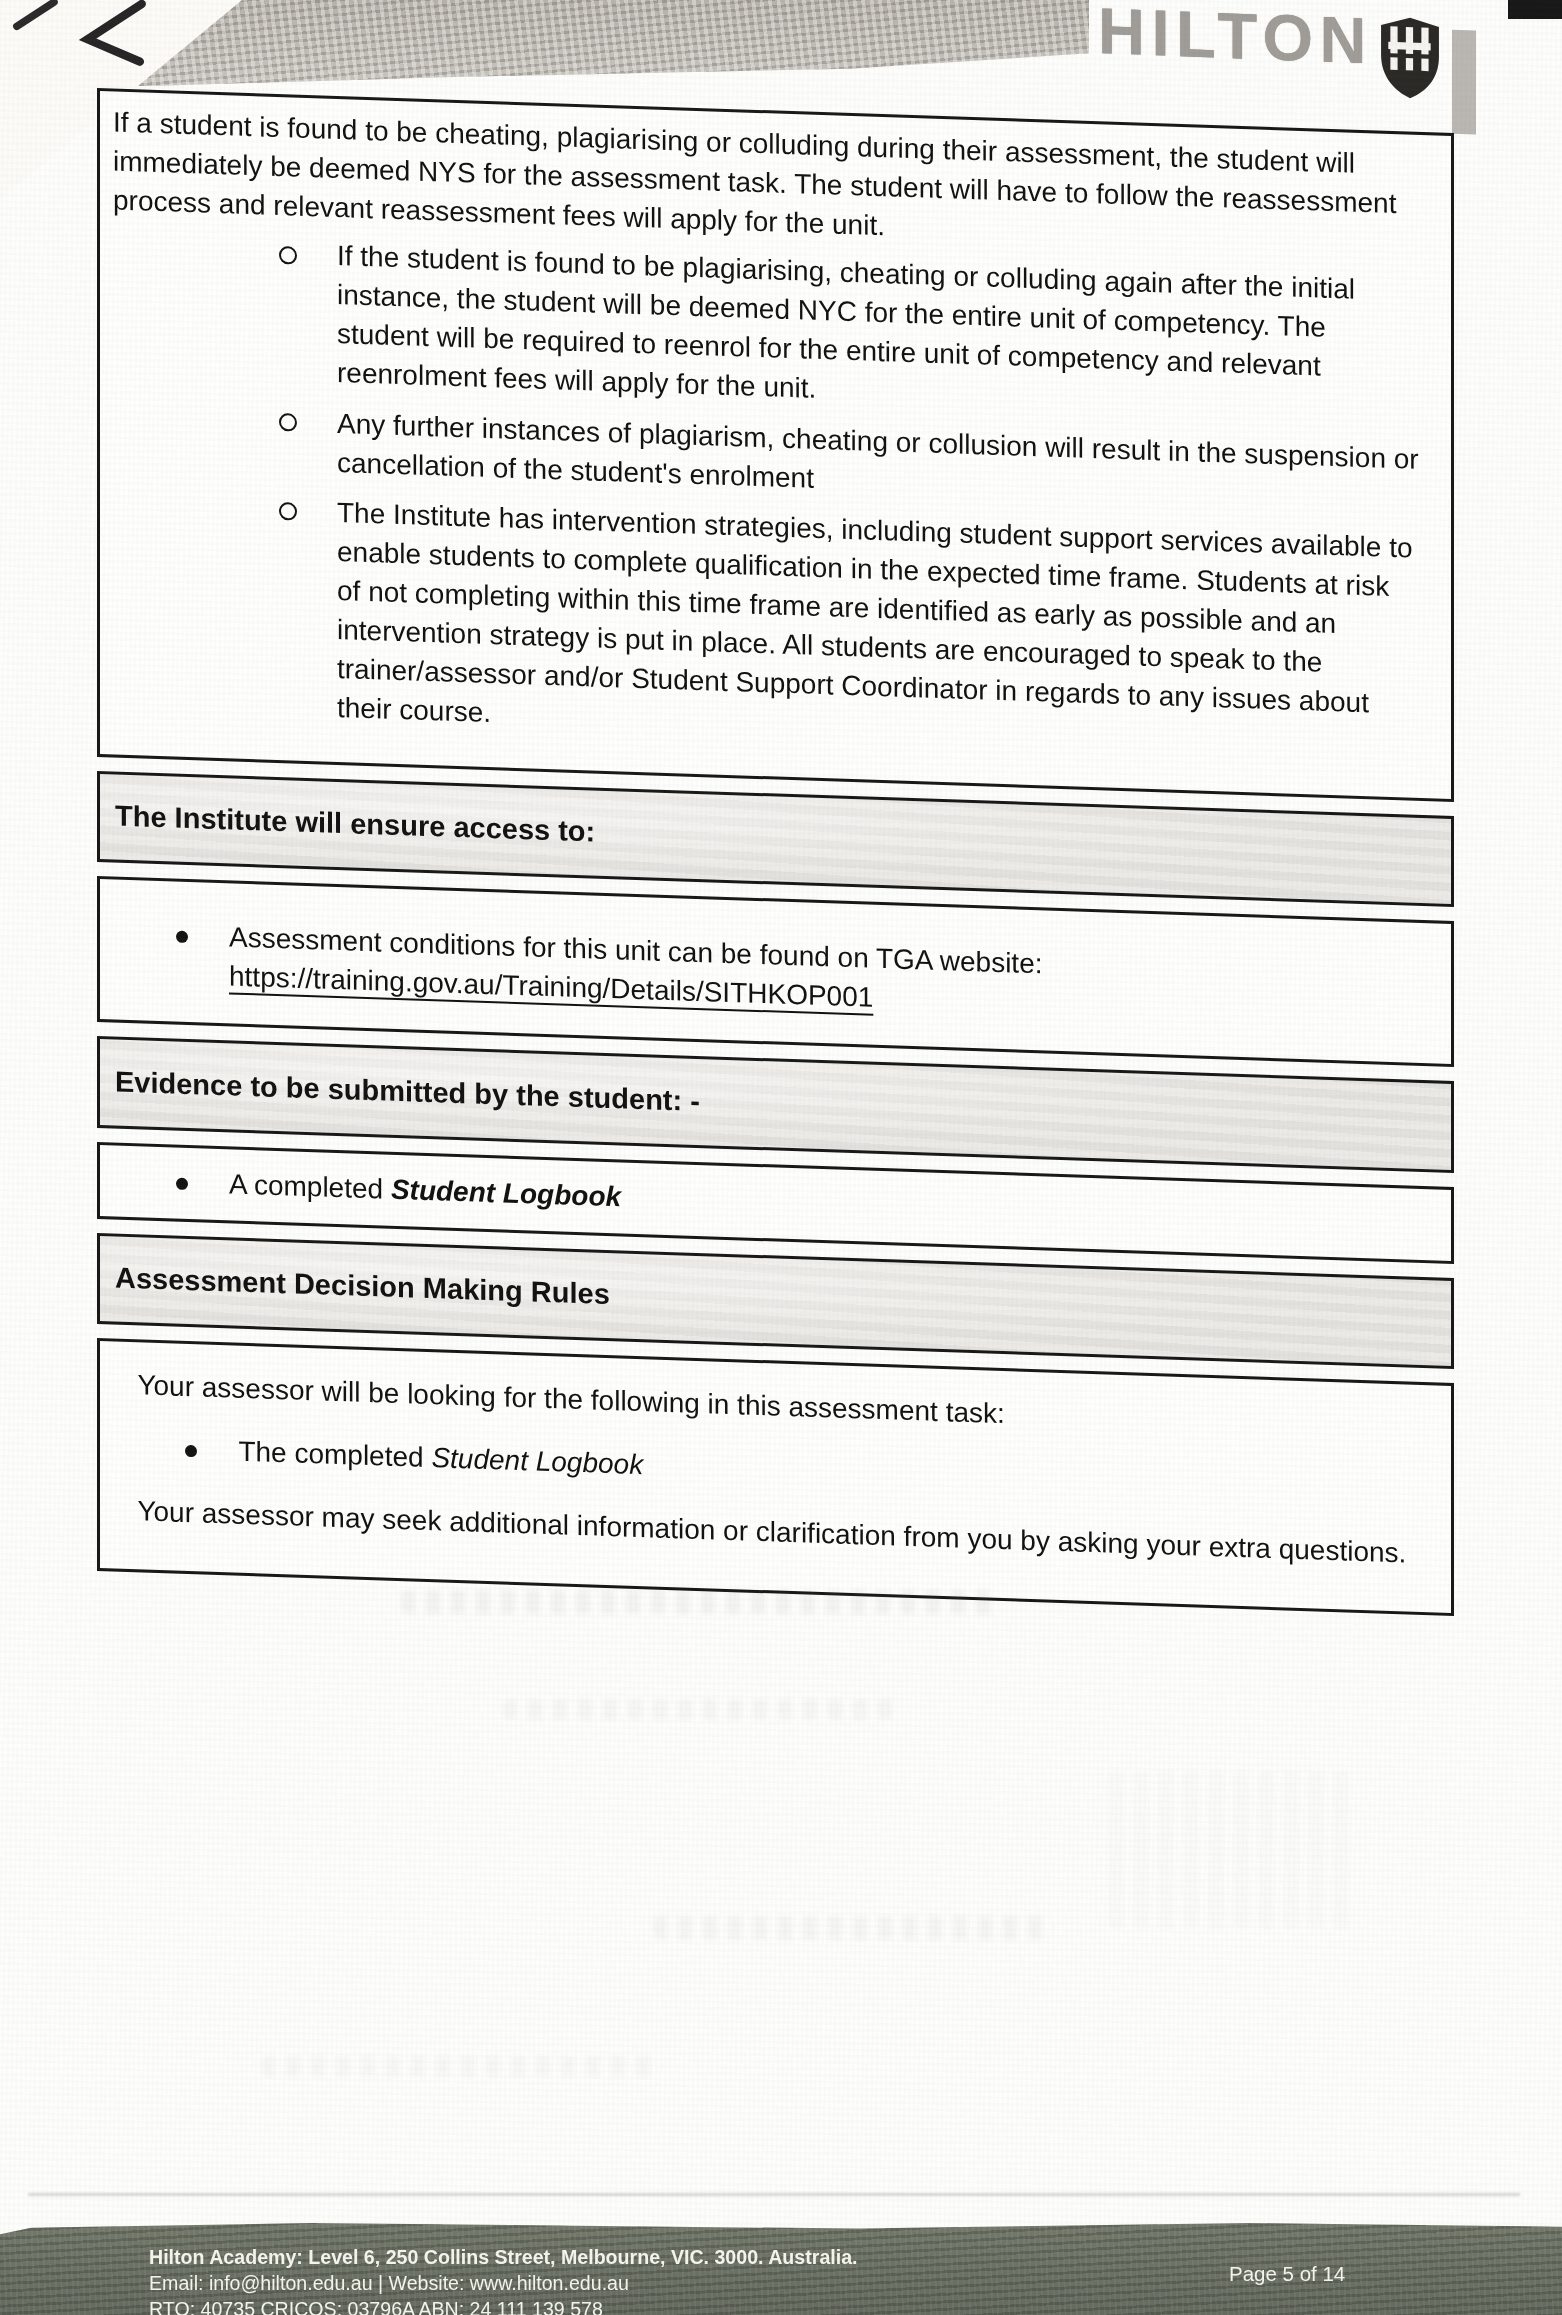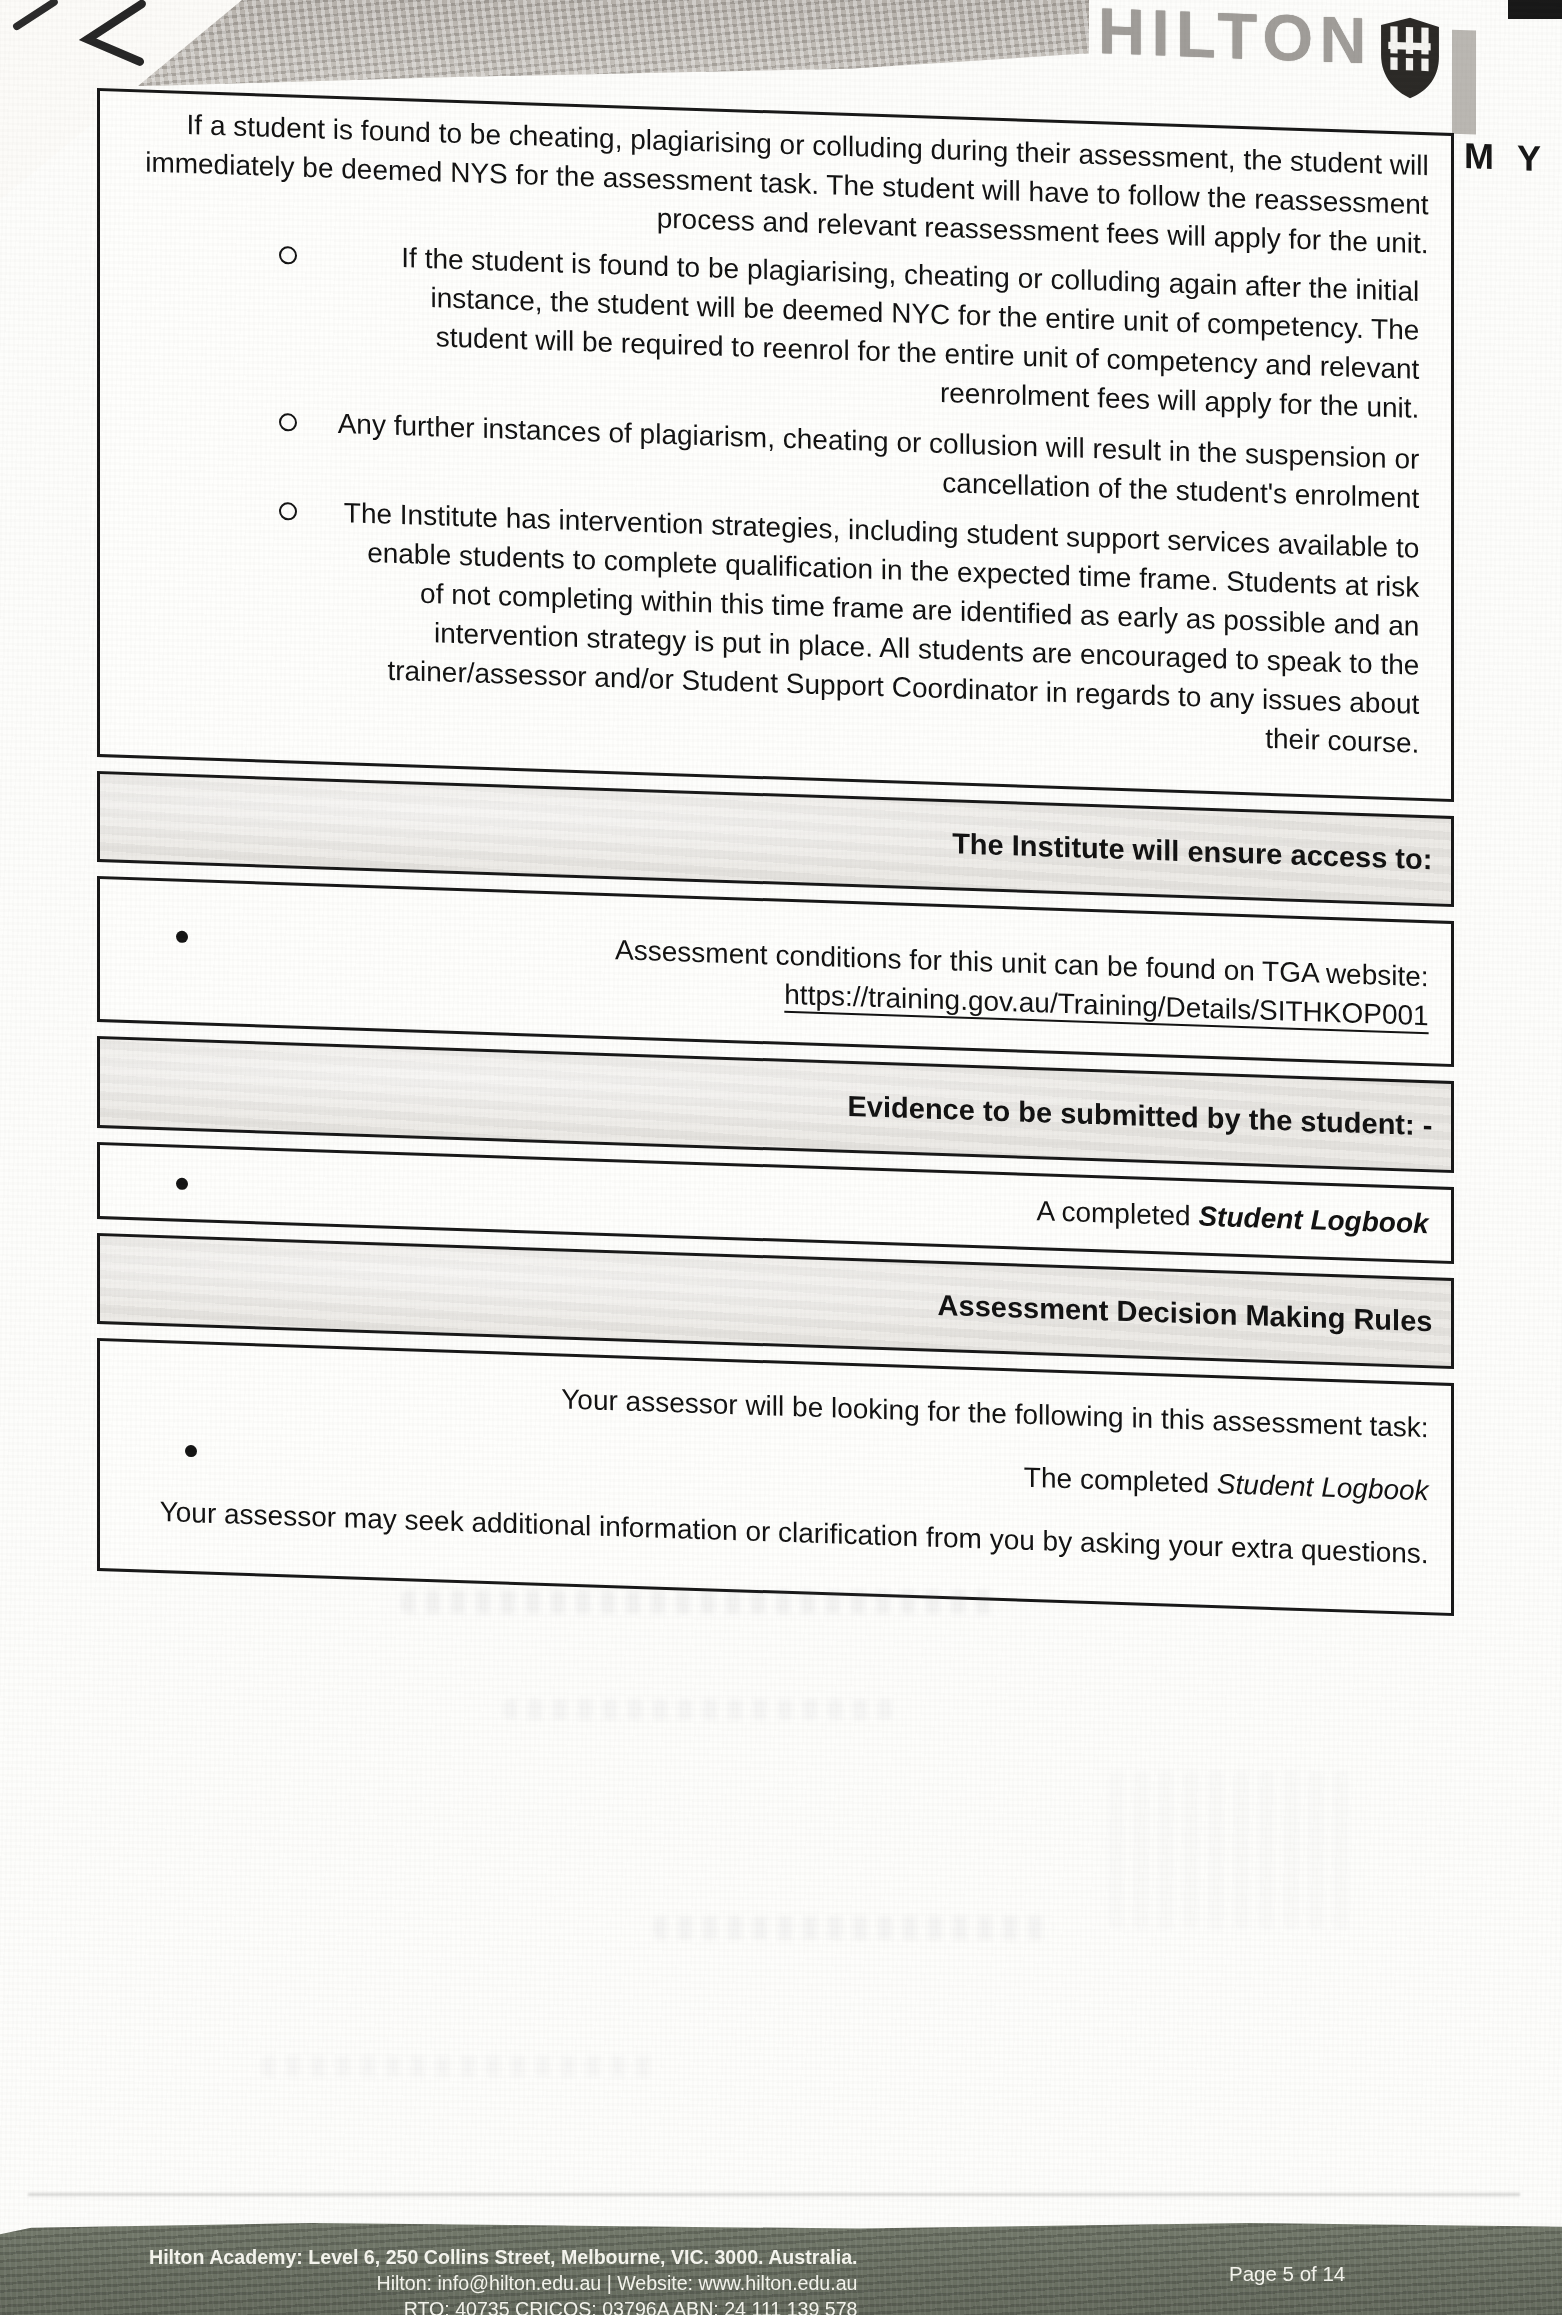--- a/index.html
+++ b/index.html
@@ -1,21 +1,20 @@
 <!DOCTYPE html>
 <html style="font-size:15px"><head>
 <meta charset="utf-8">
 <style>
   html,body{margin:0;padding:0;background:#e8e8e8;}
   .page{
     position:relative; width:1562px; height:2316px; overflow:hidden;
     background:#fdfdfb;
     font-family:"Liberation Sans", sans-serif;
     color:#121212;
-    text-align:right;
   }
   
   .scan-band{
     position:absolute; left:0; top:0; width:1089px; height:86px;
     background:
       repeating-linear-gradient(83deg, rgba(255,255,255,.35) 0 3.7px, rgba(0,0,0,0) 3.7px 8.4px),
       repeating-linear-gradient(-5deg, rgba(90,84,78,.28) 0 2.8px, rgba(0,0,0,0) 2.8px 7.5px),
       linear-gradient(#b7b2ac,#c9c5bf);
     clip-path:polygon(0 0,100% 0,100% 62%,78% 80%,40% 90%,14% 100%,0 100%);
   }
@@ -187,20 +186,20 @@
   <div class="smudge" style="left:653px;top:1916px;width:401px;height:24px;opacity:.4;"></div>
   <div class="smudge" style="left:261px;top:2056px;width:401px;height:20.5px;opacity:.3;"></div>
   <div class="smudge" style="left:1109px;top:1771px;width:242px;height:158px;opacity:.18;"></div>
   <div class="faint-line" style="left:28px;top:2193px;width:1492px;"></div>
 
   <div class="grain"></div>
 
   <div class="footer">
     <div class="footer-left">
       <div class="footer-line1">Hilton Academy: Level 6, 250 Collins Street, Melbourne, VIC. 3000. Australia.</div>
-      <div>Hilton: info@hilton.edu.au | Website: www.hilton.edu.au</div>
+      <div>Email: info@hilton.edu.au | Website: www.hilton.edu.au</div>
       <div>RTO: 40735 CRICOS: 03796A ABN: 24 111 139 578</div>
     </div>
     <div class="footer-page">Page 5 of 14</div>
   </div>
 
 </div>
 
 
 </body></html>

